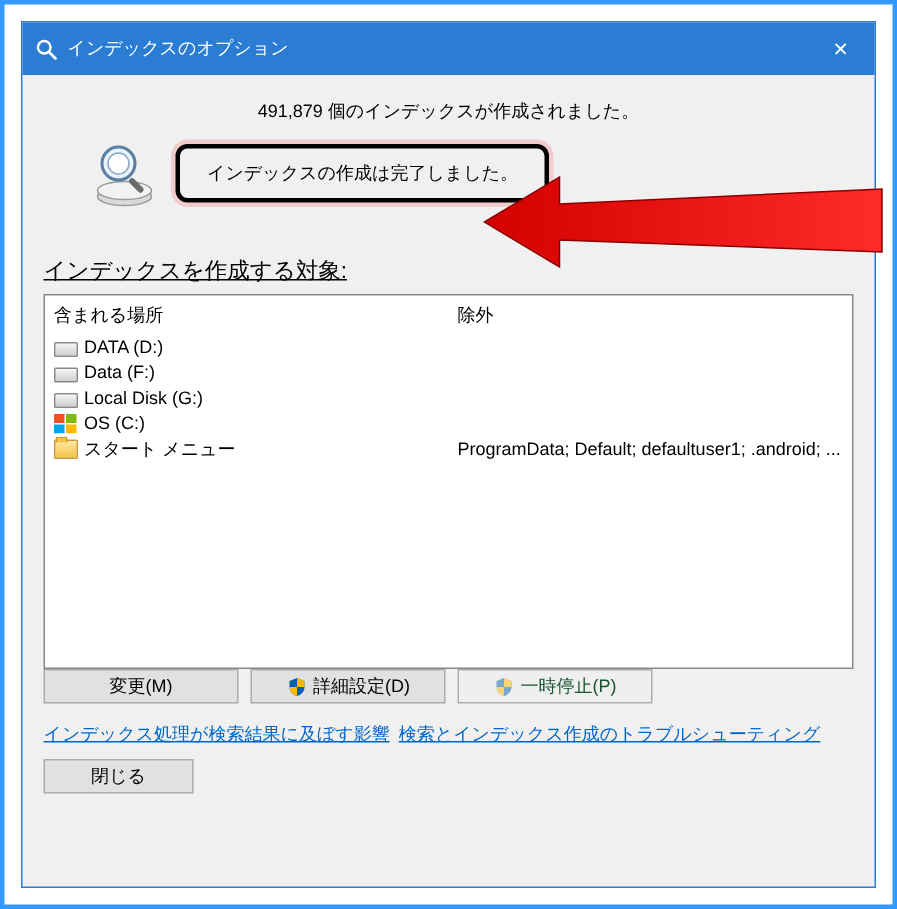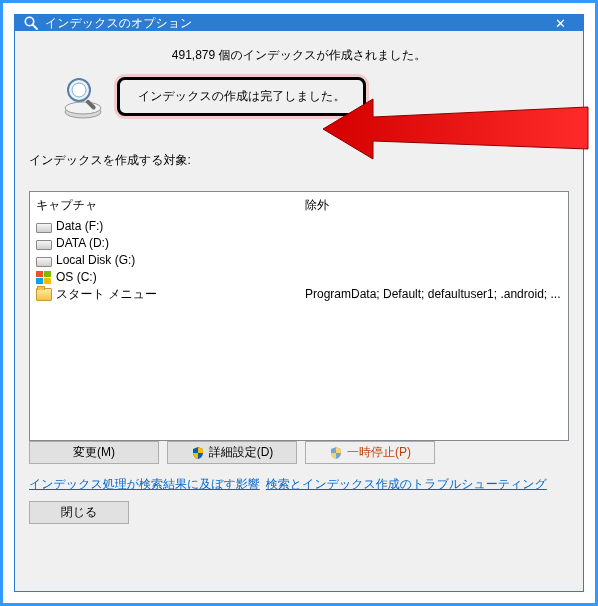--- a/index.html
+++ b/index.html
@@ -25,21 +25,21 @@
     left: 11px;
     top: 11px;
     width: 570px;
     height: 578px;
     border: 1px solid #2b7cd3;
     background: #f0f0f0;
     display: flex;
     flex-direction: column;
   }
   .titlebar {
-    height: 16px;
+    height: 35px;
     background: #2b7cd3;
     color: #fff;
     display: flex;
     align-items: center;
     padding: 0 0 0 8px;
     font-size: 12px;
   }
   .titlebar .title-icon {
     width: 16px; height: 16px;
     margin-right: 6px;
@@ -86,23 +86,24 @@
     color:#000;
   }
   .arrow-svg {
     position:absolute;
     right:-10px;
     top:58px;
     pointer-events:none;
   }
   .section-label {
     margin-top:24px;
-    margin-bottom:22px;
-    font-size:12px;
-    color:#000;
+    margin-bottom:6px;
+    font-size:15px;
+    color:#000;
+    text-decoration:underline;
   }
   .listbox {
     border:1px solid #828790;
     background:#fff;
     height:250px;
     display:flex;
     font-size:12px;
     overflow:hidden;
   }
   .col {
@@ -171,21 +172,21 @@
     align-items:center;
     justify-content:center;
     font-size:12px;
     padding:0 8px;
     min-width:130px;
     cursor:default;
     color:#000;
     gap:4px;
   }
   .btn.disabled {
-    color:#c2410c;
+    color:#14532d;
     background:#efefef;
   }
   .shield {
     width:14px; height:14px;
     display:inline-block;
   }
   .links {
     margin-top:12px;
     display:flex;
     gap:6px;
@@ -248,28 +249,28 @@
             <stop offset="1" stop-color="#ff2a2a"></stop>
           </linearGradient>
         </defs>
         <polygon points="10,40 60,10 60,28 275,18 275,60 60,52 60,70" fill="url(#g)" stroke="#8a0000" stroke-width="1"></polygon>
       </svg>
 
       <div class="section-label">インデックスを作成する対象:</div>
 
       <div class="listbox">
         <div class="col left">
-          <div class="col-header">キャプチャ</div>
+          <div class="col-header">含まれる場所</div>
+          <div class="row">
+              <span class="drive-icon"></span>
+              <span>DATA (D:)</span>
+            </div>
           <div class="row">
               <span class="drive-icon"></span>
               <span>Data (F:)</span>
-            </div>
-          <div class="row">
-              <span class="drive-icon"></span>
-              <span>DATA (D:)</span>
             </div>
           <div class="row">
               <span class="drive-icon"></span>
               <span>Local Disk (G:)</span>
             </div>
           <div class="row">
             <span class="win-icon">
               <svg width="16" height="13" viewBox="0 0 16 13">
                 <rect x="0" y="0" width="7" height="6" fill="#f25022"></rect>
                   <rect x="8" y="0" width="7" height="6" fill="#7fba00"></rect>

